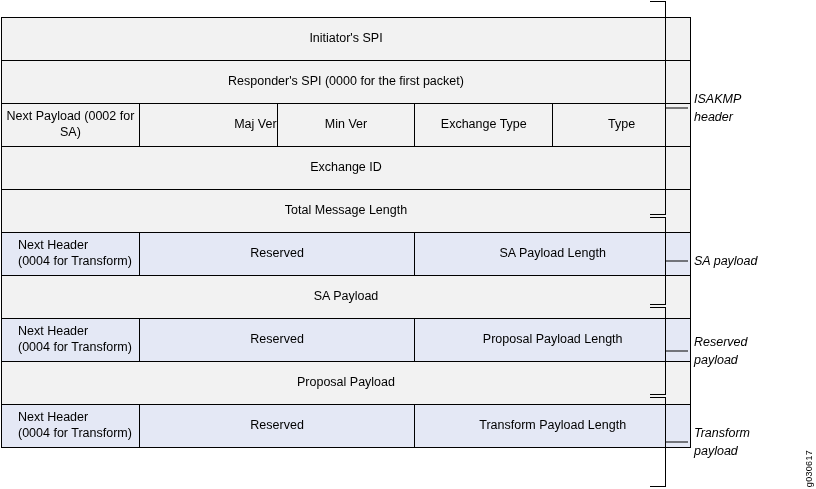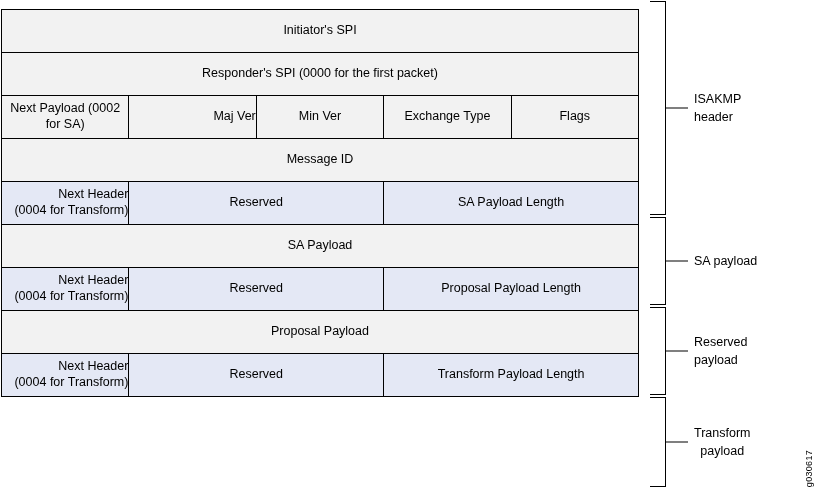--- a/index.html
+++ b/index.html
@@ -20,42 +20,42 @@
     left: 0;
     top: 0;
     width: 816px;
     height: 489px;
   }
 
   
   .packet-table {
     position: absolute;
     left: 1px;
-    top: 9px;
-    width: 638px;
+    top: 17px;
+    width: 690px;
     border-collapse: collapse;
     table-layout: fixed;
   }
   .packet-table td {
     border: 1px solid #000000;
     background: #f2f2f2;
     font-size: 12.5px;
     color: #000000;
     text-align: center;
     vertical-align: middle;
     padding: 0;
     line-height: 1.25;
     height: 42px;
   }
   .packet-table tr.tinted td {
     background: #e4e8f5;
   }
   td.left-cell {
-    text-align: right;
-    padding-left: 8px;
+    text-align: left;
+    padding-left: 16px;
   }
   .nh-line { display: block; white-space: nowrap; }
 
   
   .bracket {
     position: absolute;
     left: 650px;
   }
   .bracket .spine {
     position: absolute;
@@ -84,20 +84,21 @@
     transform: translateY(-50%);
   }
   .bracket .blabel {
     position: absolute;
     left: 44px;
     font-size: 12.5px;
     color: #000000;
     line-height: 1.45;
     white-space: nowrap;
     transform: translateY(-50%);
+    font-style: italic;
   }
 
   
   .watermark {
     position: absolute;
     right: 2px;
     bottom: 2px;
     font-size: 9px;
     color: #000000;
     letter-spacing: 0.3px;
@@ -120,27 +121,30 @@
 
       <tr>
         <td class="c1" colspan="5">Responder's SPI (0000 for the first packet)</td>
       </tr>
 
       <tr>
         <td style="width: 195px;">Next Payload (0002 for SA)</td>
         <td style="width: 71px; text-align: right;">Maj Ver</td>
         <td style="width: 70px; margin-left: 45px;">Min Ver</td>
         <td style="width: 178px;">Exchange Type</td>
-        <td style="width: 124px;">Flags</td>
-      </tr>
-
-      <tr>
-        <td colspan="5">Message ID</td>
-      </tr>
-
+        <td style="width: 124px;">Type</td>
+      </tr>
+
+      <tr>
+        <td colspan="5">Exchange ID</td>
+      </tr>
+
+      <tr>
+        <td colspan="5">Total Message Length</td>
+      </tr>
 
       <tr class="tinted">
         <td class="left-cell">
             <span class="nh-line">Next Header</span>
             <span class="nh-line">(0004 for Transform)</span>
           </td>
         <td colspan="2">Reserved</td>
         <td colspan="2">SA Payload Length</td>
       </tr>
 
@@ -204,21 +208,21 @@
       <span>Reserved</span><br>
       <span>payload</span>
     </div>
   </div>
 
   <div class="bracket" id="br-3" style="top: 397px; height: 90px;">
     <div class="spine"></div>
     <div class="arm-top"></div>
     <div class="arm-bottom"></div>
     <div class="stem" style="top: 45px;"></div>
-    <div class="blabel" style="top: 45px; text-align: center;">
+    <div class="blabel" style="top: 45px;">
       <span>Transform</span><br>
       <span>payload</span>
     </div>
   </div>
 
   <div class="watermark">g030617</div>
 
 </div>
 
 </body></html>

